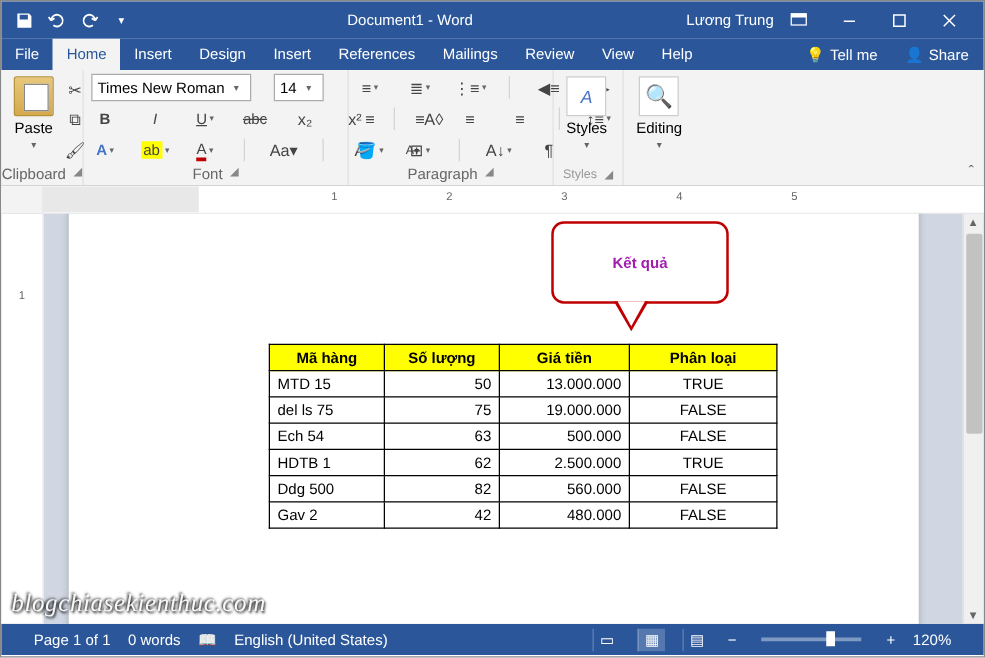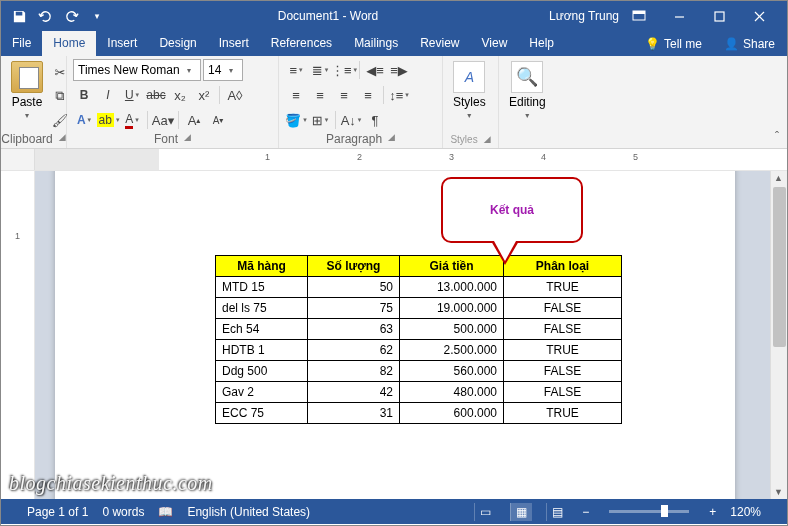--- a/index.html
+++ b/index.html
@@ -18,38 +18,38 @@
 .ribbon{height:93px;background:#f3f3f3;border-bottom:1px solid #d4d4d4;display:flex}
 .group{border-right:1px solid #e1e1e1;padding:3px 6px 2px;display:flex;flex-direction:column;position:relative}
 .group-body{flex:1;display:flex;align-items:flex-start;gap:2px}
 .group-label{text-align:center;font-size:11px;color:#666;padding:1px 0;display:flex;justify-content:center;gap:6px}
 .dlauncher{font-size:9px;color:#888}
 .big-btn{display:flex;flex-direction:column;align-items:center;gap:2px;padding:2px 4px;font-size:11px}
 .big-icn{width:32px;height:32px;background:#fff;border:1px solid #ccc;display:flex;align-items:center;justify-content:center;font-size:18px}
 .paste-icn{background:linear-gradient(#e8c87a,#d4a84c);border:1px solid #b8923a;border-radius:2px;position:relative}
 .paste-icn::after{content:"";position:absolute;width:18px;height:20px;background:#fff;border:1px solid #888;bottom:3px;right:3px}
 .font-col{display:flex;flex-direction:column;gap:3px}
-.font-row{display:flex;gap:2px;align-items:center}
+.font-row{display:flex;gap:18px;align-items:center}
 .combo{height:22px;border:1px solid #ababab;background:#fff;display:flex;align-items:center;padding:0 4px;font-size:11px}
 .combo-dd{width:14px;text-align:center;color:#666;font-size:8px}
 .rb-btn{width:22px;height:22px;display:flex;align-items:center;justify-content:center;font-size:13px;color:#444}
 .rb-btn.dd::after{content:"▾";font-size:7px;margin-left:2px;color:#666}
 .sep{width:1px;height:18px;background:#d4d4d4;margin:0 2px}
 .ruler-area{height:22px;background:#fff;display:flex;border-bottom:1px solid #e5e5e5}
 .ruler-corner{width:34px;background:#f3f3f3;border-right:1px solid #ddd}
 .ruler{flex:1;background:#fff;position:relative;font-size:9px;color:#666;overflow:hidden}
 .ruler-num{position:absolute;top:3px;font-size:9px}
 .doc-area{height:328px;display:flex;background:#d0d7e2;overflow:hidden;position:relative}
 .vruler{width:34px;background:#fff;position:relative;font-size:9px;color:#666;border-right:1px solid #e5e5e5;z-index:2}
 .page{position:absolute;left:54px;top:-20px;width:680px;height:740px;background:#fff;box-shadow:0 0 6px rgba(0,0,0,0.25)}
 .callout{position:absolute;left:440px;top:6px;z-index:5}
 .callout-box{width:142px;height:66px;background:#fff;border:2px solid #c00000;border-radius:10px;display:flex;align-items:center;justify-content:center;font-weight:bold;color:#a21caf;font-size:14px}
 .callout-tail{width:0;height:0;border-left:14px solid transparent;border-right:14px solid transparent;border-top:24px solid #c00000;position:absolute;left:50px;top:64px}
 .callout-tail::after{content:"";position:absolute;left:-11px;top:-24px;width:0;height:0;border-left:11px solid transparent;border-right:11px solid transparent;border-top:20px solid #fff}
-.tbl{position:absolute;left:160px;top:104px;border-collapse:collapse;font-family:"Times New Roman",serif;font-size:15px}
+.tbl{position:absolute;left:160px;top:124px;border-collapse:collapse;font-family:"Times New Roman",serif;font-size:15px}
 .tbl th,.tbl td{border:1px solid #000;padding:1px 6px;height:21px}
 .tbl th{background:#ffff00;font-weight:bold}
 .tbl td.r{text-align:right}
 .tbl td.c{text-align:center}
 .scroll-v{position:absolute;right:0;top:0;width:17px;height:100%;background:#f0f0f0;border-left:1px solid #ddd;z-index:3}
 .scroll-thumb{position:absolute;left:2px;width:13px;background:#c2c2c2;border-radius:2px}
 .statusbar{height:25px;background:#2b579a;color:#fff;display:flex;align-items:center;padding:0 26px;gap:14px;font-size:11px}
 .statusbar .spacer{flex:1}
 .view-btn{width:22px;height:18px;display:flex;align-items:center;justify-content:center;border-left:1px solid rgba(255,255,255,0.25)}
 .zoom-slider{width:80px;height:3px;background:rgba(255,255,255,0.4);position:relative;margin:0 6px}
@@ -324,26 +324,20 @@
             <td class="r">82</td>
             <td class="r">560.000</td>
             <td class="c">FALSE</td>
           </tr>
       <tr>
             <td>Gav 2</td>
             <td class="r">42</td>
             <td class="r">480.000</td>
             <td class="c">FALSE</td>
           </tr>
-      <tr>
-            <td>ECC 75</td>
-            <td class="r">31</td>
-            <td class="r">600.000</td>
-            <td class="c">TRUE</td>
-          </tr>
     </tbody>
       </table>
   </div>
   <div class="callout">
     <div class="callout-box">
         <span>Kết quả</span>
       </div>
     <div class="callout-tail"></div>
   </div>
   <div class="scroll-v">

